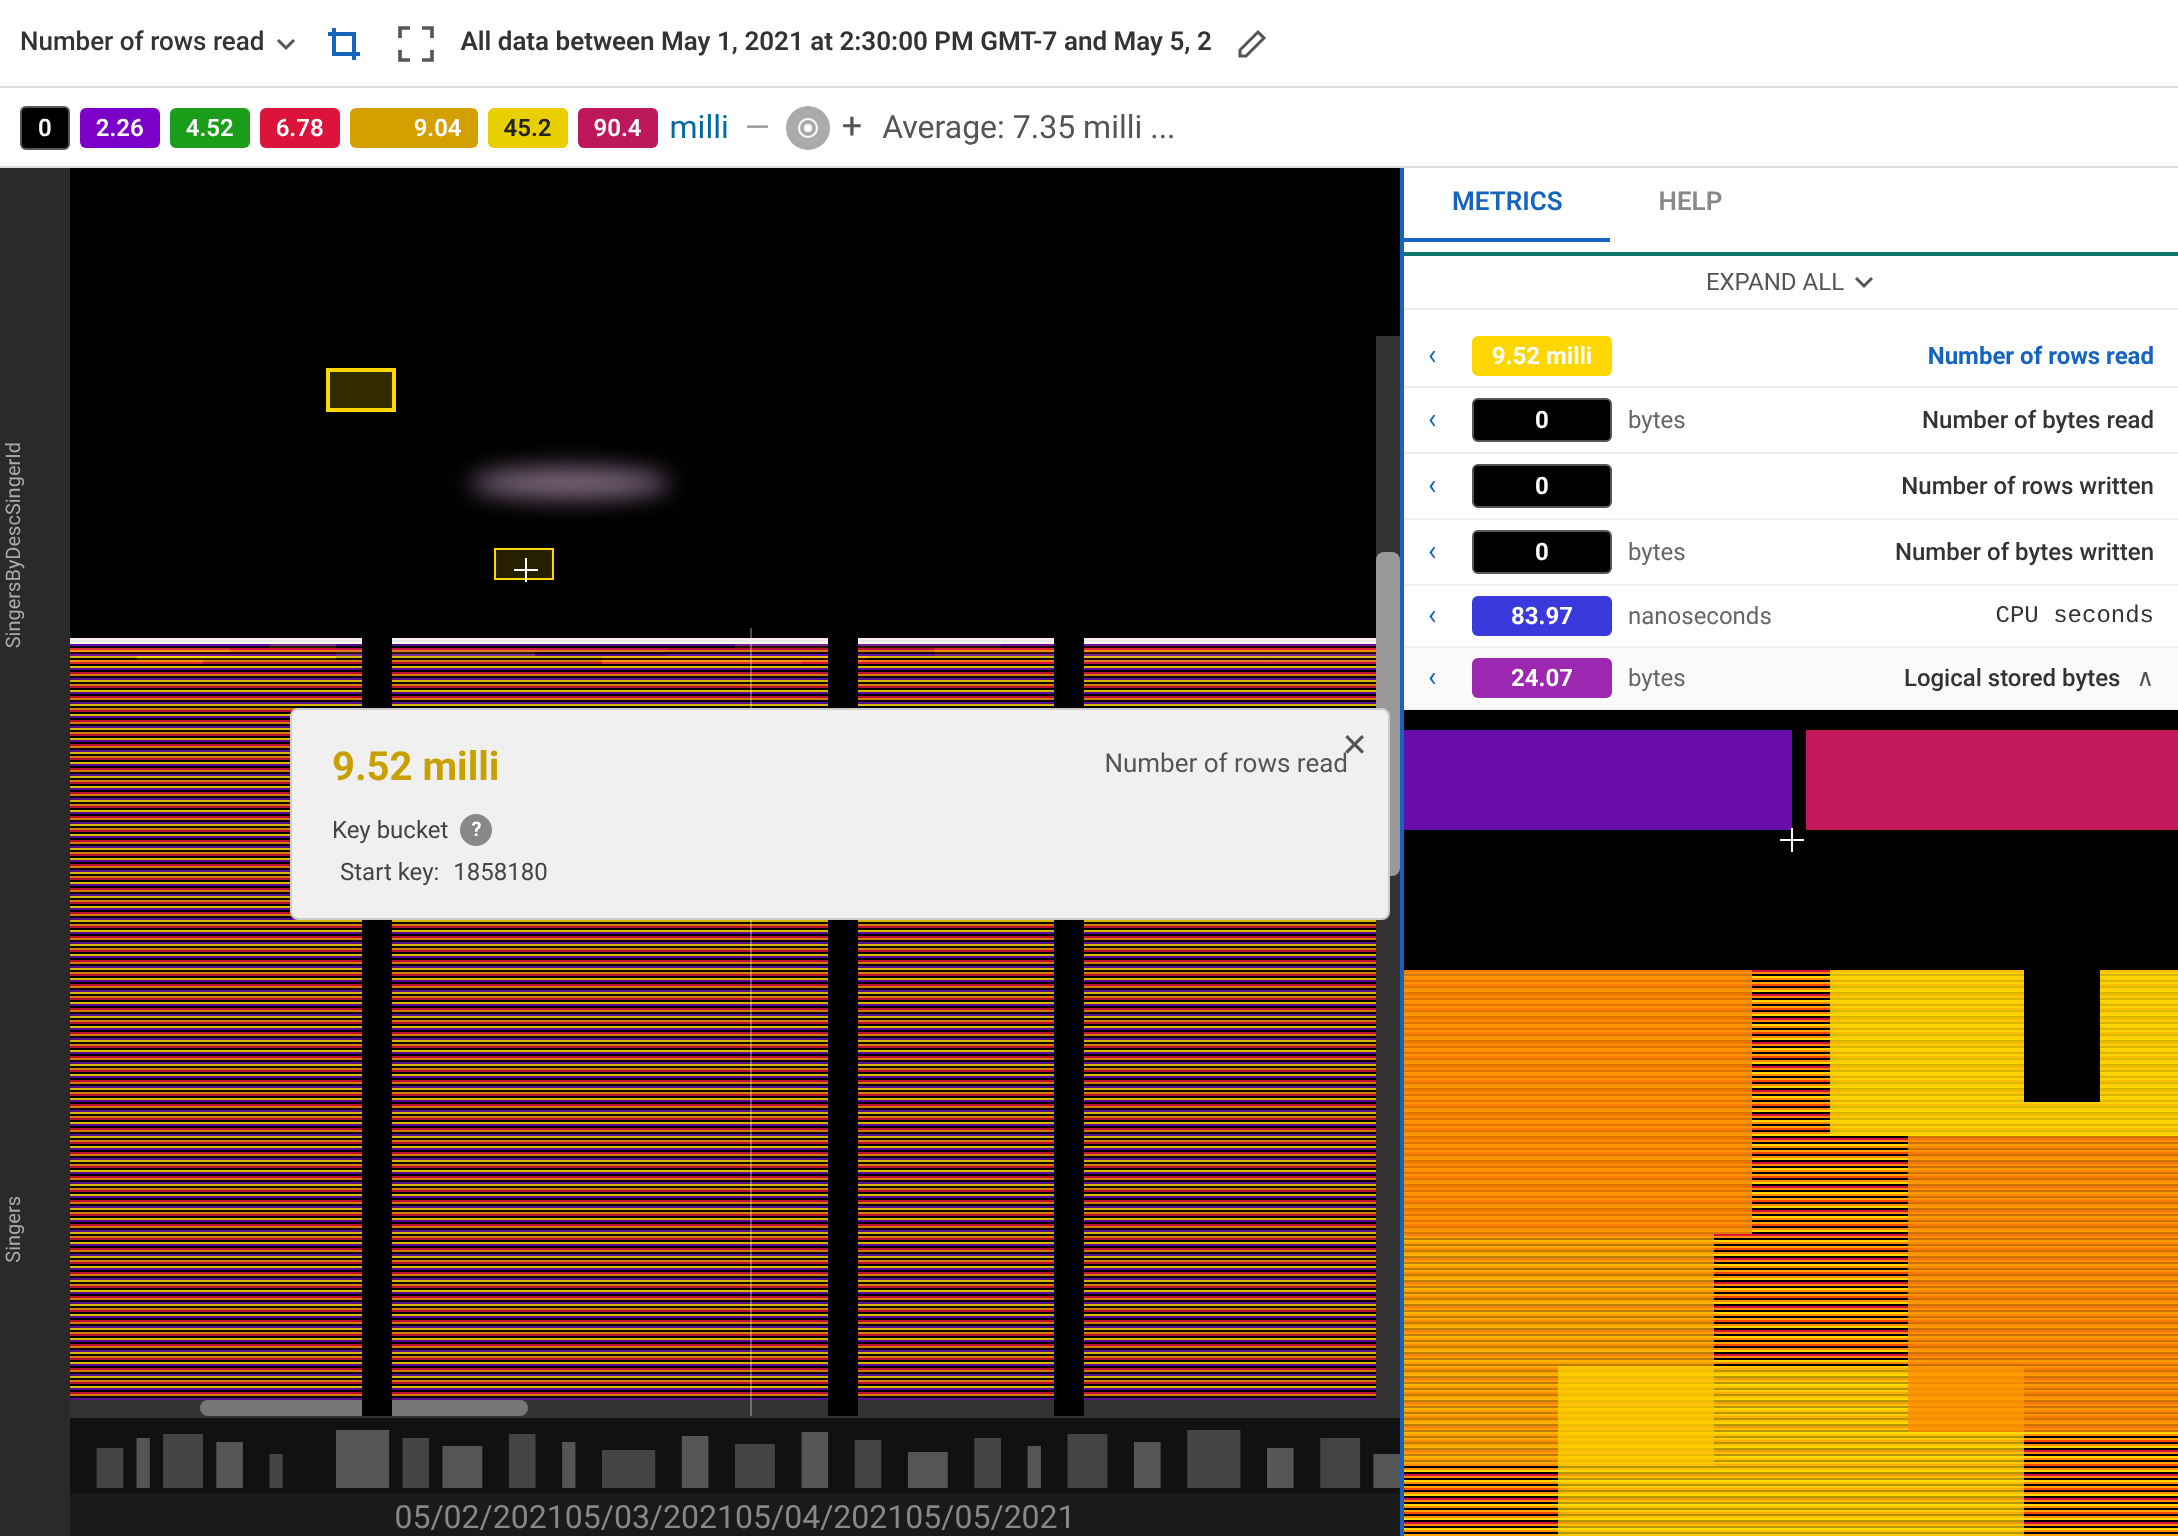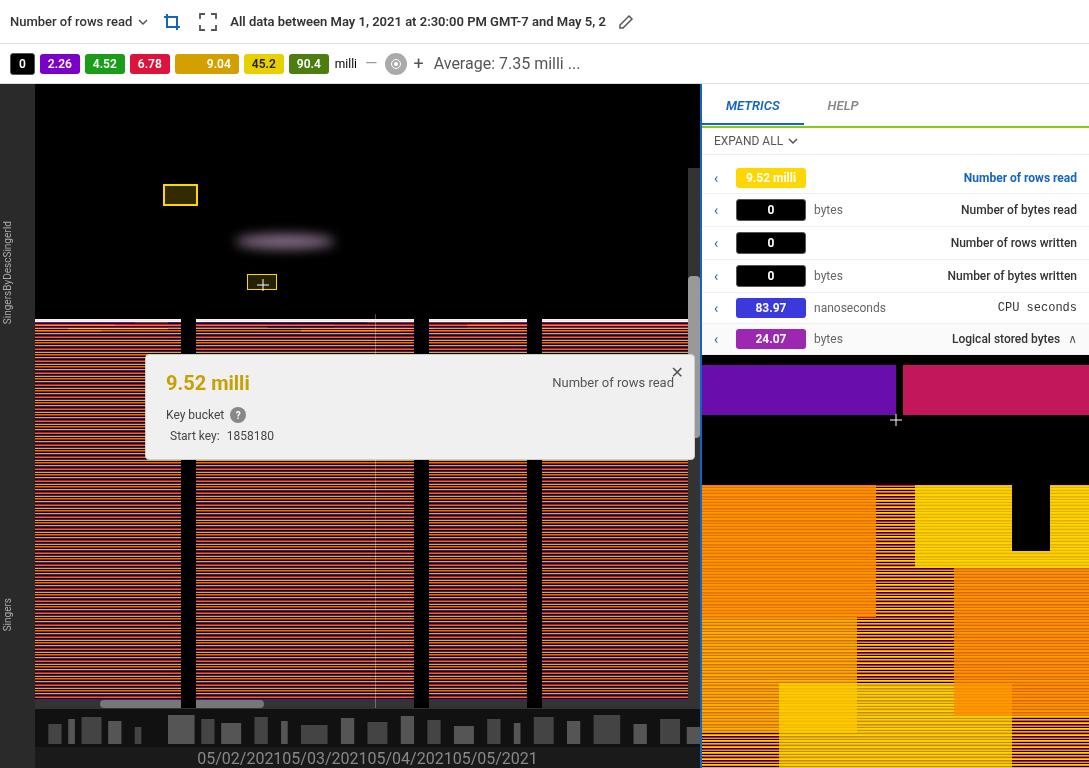--- a/index.html
+++ b/index.html
@@ -91,33 +91,32 @@
     }
 
     
     #right-panel {
       flex: 1; background: #fff; display: flex; flex-direction: column;
       border-left: 2px solid #1565c0;
     }
 
     
     #right-tabs {
-      display: flex; border-bottom: 2px solid #84cc16; height: 44px;
-      align-items: center;
-      font-style: italic;
+      display: flex; border-bottom: 2px solid #0f766e; height: 44px;
+      align-items: flex-start;
     }
     .right-tab {
       padding: 10px 24px; font-size: 13px; font-weight: 600; cursor: pointer;
       color: #888; border-bottom: 2px solid transparent; margin-bottom: -2px;
     }
     .right-tab.active { color: #1565c0; border-bottom: 2px solid #1565c0; }
 
     
     #right-toolbar {
-      display: flex; align-items: center; justify-content: flex-start;
+      display: flex; align-items: center; justify-content: center;
       padding: 6px 12px; border-bottom: 1px solid #eee;
     }
     .expand-all-btn {
       font-size: 12px; color: #555; cursor: pointer; display: flex; align-items: center; gap: 4px;
     }
 
     
     #info-section {
       padding: 8px 0; overflow-y: auto; flex: 1;
     }
@@ -209,23 +208,23 @@
 
 <div id="color-legend">
 
   <div id="legend-chips" style="display:flex;align-items:center;gap:5px;">
       <span class="legend-chip" style="background: rgb(0, 0, 0); color: rgb(255, 255, 255); border: 1px solid rgb(85, 85, 85);">0</span>
       <span class="legend-chip" style="background: rgb(123, 0, 200); color: rgb(255, 255, 255);">2.26</span>
       <span class="legend-chip" style="background: rgb(26, 158, 26); color: rgb(255, 255, 255);">4.52</span>
       <span class="legend-chip" style="background: rgb(220, 20, 60); color: rgb(255, 255, 255);">6.78</span>
       <span class="legend-chip" style="background: rgb(212, 160, 0); color: rgb(255, 255, 255); padding-left: 32px;">9.04</span>
       <span class="legend-chip" style="background: rgb(232, 208, 0); color: rgb(34, 34, 34);">45.2</span>
-      <span class="legend-chip" style="background: #4d7c0f; color: rgb(255, 255, 255); text-align: right;">90.4</span>
-    </div>
-    <span style="font-size: 12px; color: #000000;">milli</span>
+      <span class="legend-chip" style="background: #be185d; color: rgb(255, 255, 255); text-align: right;">90.4</span>
+    </div>
+    <span style="font-size: 16px; color: #0369a1;">milli</span>
   <span class="legend-separator">—</span>
   <div style="width:22px;height:22px;background:#aaa;border-radius:50%;display:flex;align-items:center;justify-content:center;cursor:pointer;">
     <svg width="12" height="12" viewBox="0 0 12 12" fill="white">
         <circle cx="6" cy="6" r="2"></circle>
         <circle cx="6" cy="6" r="4.5" fill="none" stroke="white" stroke-width="1"></circle>
       </svg>
   </div>
   <span class="legend-plus">+</span>
   <span class="avg-text">Average: 7.35 milli ...</span>
 </div>

